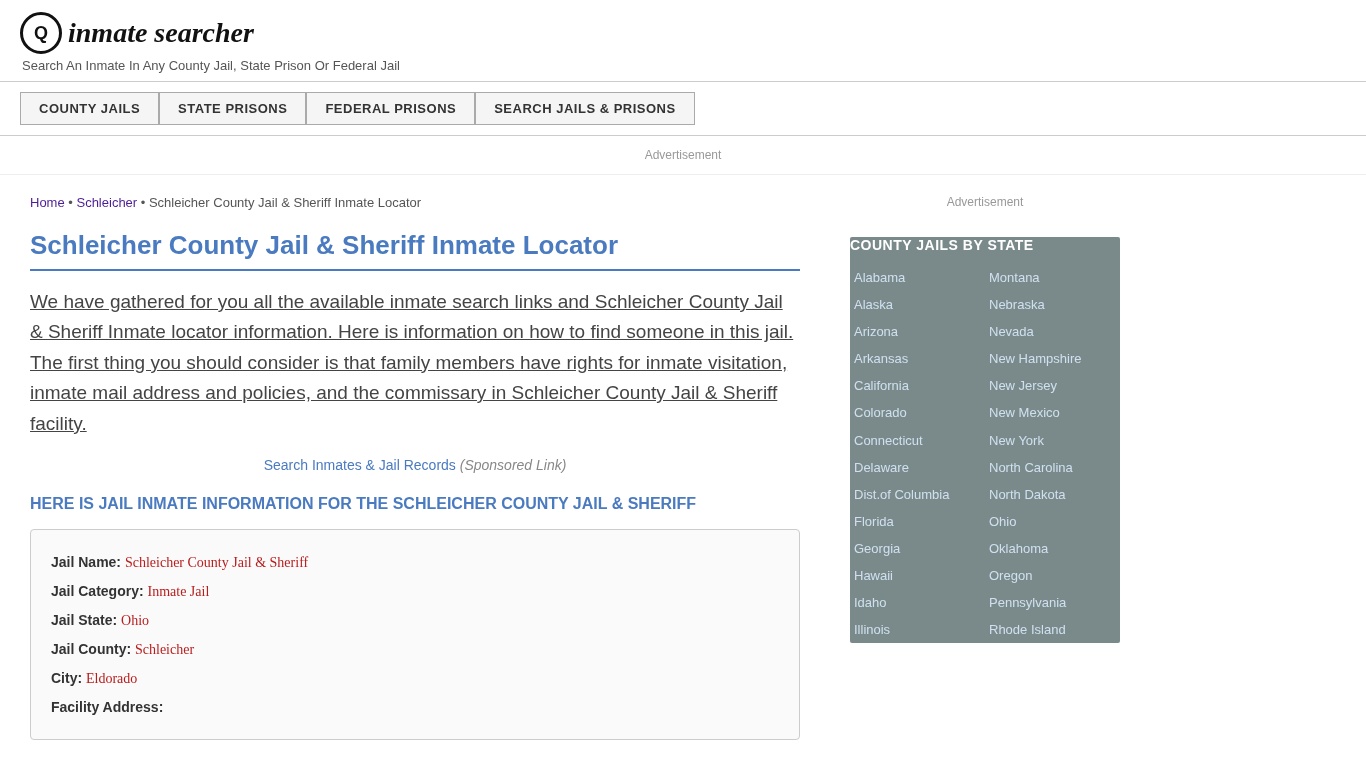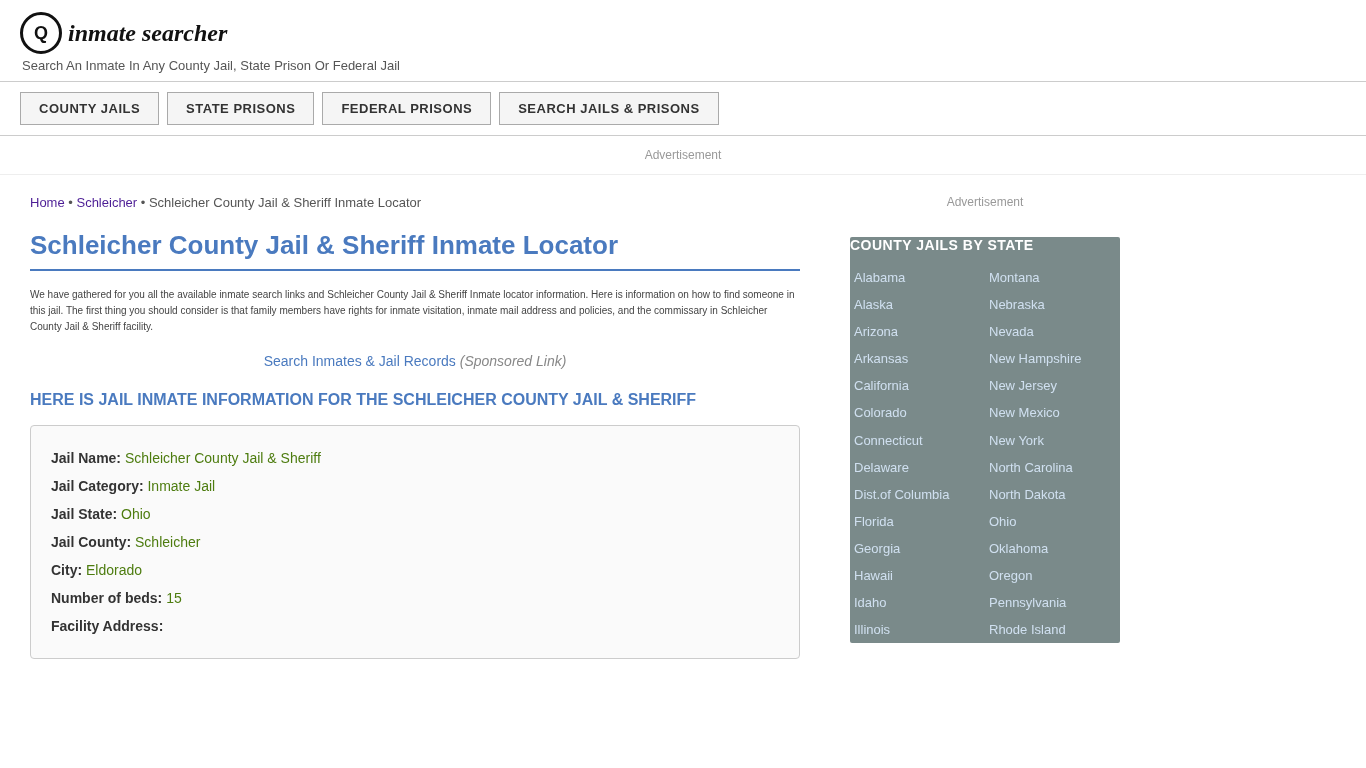--- a/index.html
+++ b/index.html
@@ -2,59 +2,59 @@
 <html><head>
   <meta charset="utf-8">
   <style>
     * { margin: 0; padding: 0; box-sizing: border-box; }
     body { font-family: Arial, sans-serif; font-size: 14px; color: #333; background: #fff; }
 
     
     #header { padding: 12px 20px 8px 20px; border-bottom: 1px solid #ccc; }
     #logo-area { display: flex; align-items: center; margin-bottom: 4px; }
     #logo-icon { width: 42px; height: 42px; border: 3px solid #111; border-radius: 50%; display: flex; align-items: center; justify-content: center; font-size: 18px; font-weight: bold; color: #111; margin-right: 6px; background: #fff; }
-    #logo-text { font-size: 24px; font-weight: bold; font-family: Georgia, serif; color: #111; font-style: italic; }
+    #logo-text { font-size: 28px; font-weight: bold; font-family: Georgia, serif; color: #111; font-style: italic; }
     #logo-text span { font-style: italic; }
     #tagline { font-size: 13px; color: #555; margin-left: 2px; }
 
     
-    #nav { display: flex; gap: 8px; padding: 10px 20px; border-bottom: 1px solid #ccc; }
+    #nav { display: flex; gap: 0; padding: 10px 20px; border-bottom: 1px solid #ccc; }
     .nav-btn { padding: 8px 18px; border: 1px solid #aaa; background: #f5f5f5; font-size: 13px; font-weight: bold; color: #333; cursor: pointer; text-transform: uppercase; letter-spacing: 0.5px; }
 
     
     #ad-banner { text-align: center; padding: 12px; color: #999; font-size: 12px; border-bottom: 1px solid #eee; }
 
     
     #main { display: flex; padding: 0; }
 
     
     #content { flex: 1; padding: 20px 30px; max-width: 830px; }
 
     
     #breadcrumb { font-size: 13px; color: #555; margin-bottom: 20px; }
     #breadcrumb a { color: #4c1d95; text-decoration: none; }
 
     
     #page-title { font-size: 26px; color: #4a7abf; font-weight: bold; margin-bottom: 16px; border-bottom: 2px solid #4a7abf; padding-bottom: 8px; }
 
     
-    #description { font-size: 10px; line-height: 1.6; color: #444; margin-bottom: 18px; }
+    #description { font-size: 19px; line-height: 1.6; color: #444; margin-bottom: 18px; text-decoration: underline; }
 
     
     #search-link { text-align: center; margin-bottom: 22px; }
     #search-link a { color: #4a7abf; font-weight: normal; font-size: 14px; text-decoration: none; }
     #search-link .sponsored { color: #888; font-style: italic; font-size: 14px; }
 
     
     #info-heading { color: #4a7abf; font-size: 16px; font-weight: bold; text-transform: uppercase; margin-bottom: 16px; }
 
     
     #info-box { border: 1px solid #ccc; border-radius: 4px; padding: 18px 20px; background: #fafafa; font-size: 14px; line-height: 2; }
     #info-box .field-label { font-weight: bold; }
-    #info-box .field-value { font-weight: normal; color: #4d7c0f; }
+    #info-box .field-value { font-weight: normal; color: #b91c1c; font-family: Liberation Serif, serif; }
 
     
     #sidebar { width: 310px; min-width: 310px; padding: 10px 20px; }
     #sidebar-ad { text-align: center; color: #999; font-size: 12px; margin-bottom: 18px; padding: 10px; }
 
     
     #state-box { background: #7a8a8a; border-radius: 2px; }
     #state-box-title { color: #fff; font-size: 14px; font-weight: bold; text-transform: uppercase; margin-bottom: 12px; letter-spacing: 0.5px; }
     #state-columns { display: flex; gap: 0; }
     .state-col { flex: 1; display: flex; flex-direction: column; gap: 1px; }
@@ -120,24 +120,20 @@
       </div>
       <div>
         <span class="field-label">Jail County:</span>
         <span class="field-value">Schleicher</span>
       </div>
       <div>
         <span class="field-label">City:</span>
         <span class="field-value">Eldorado</span>
       </div>
       <div>
-        <span class="field-label">Number of beds:</span>
-        <span class="field-value">15</span>
-      </div>
-      <div>
         <span class="field-label">Facility Address:</span>
       </div>
     </div>
 
   </div>
 
   <div id="sidebar">
     <div id="sidebar-ad">Advertisement</div>
 
     <div id="state-box">

